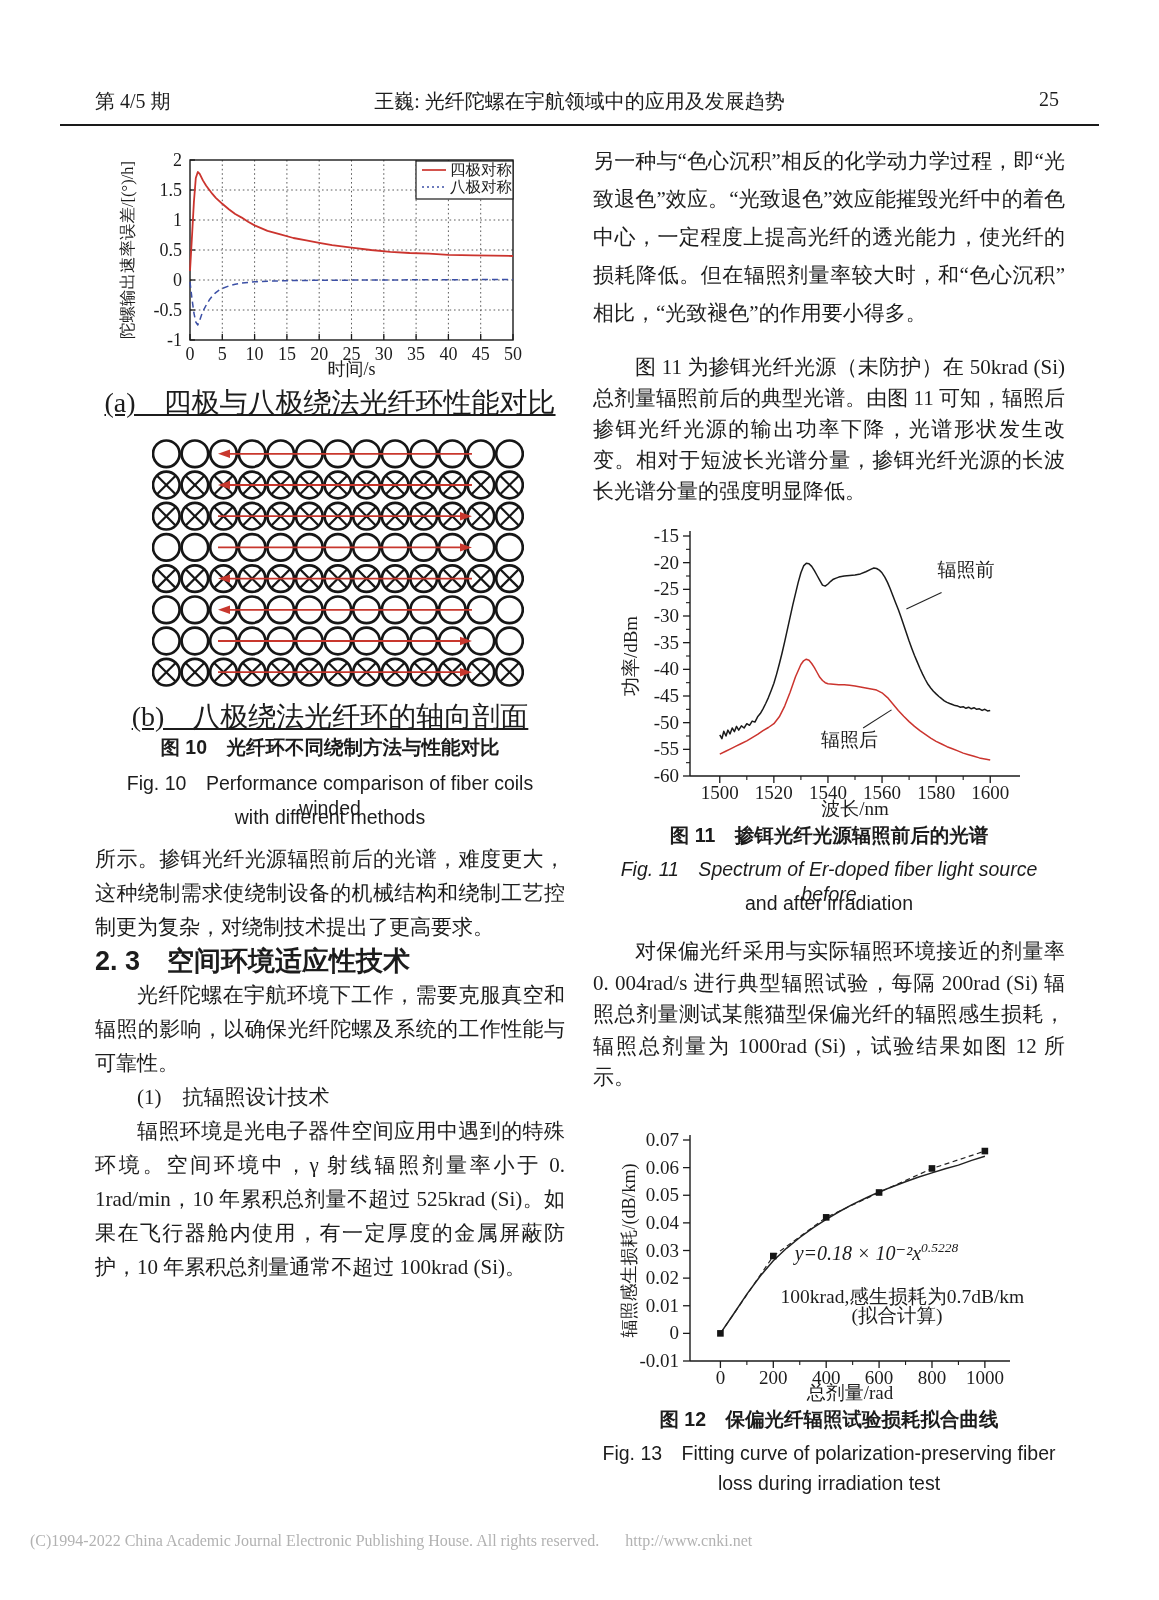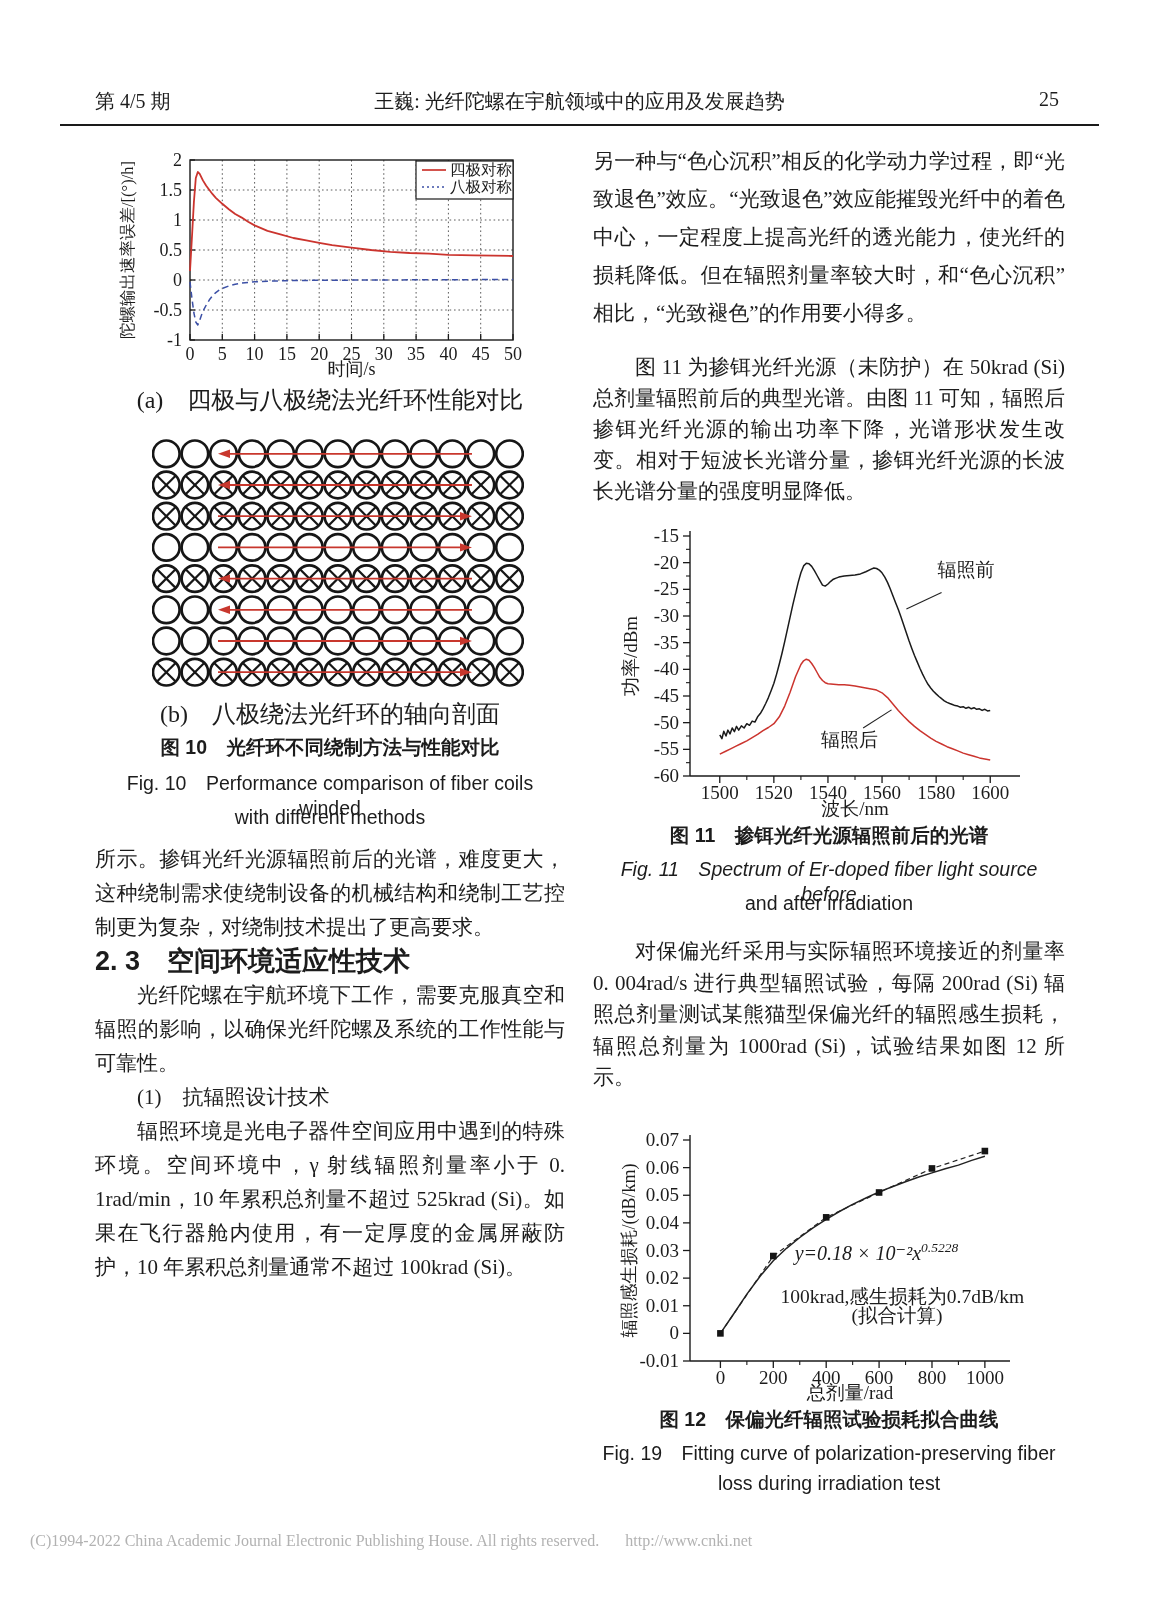--- a/index.html
+++ b/index.html
@@ -15,21 +15,21 @@
   #chart-fig10a{left:100px;top:146px;}
   #coil-svg{left:152px;top:438px;}
   #chart-fig11{left:610px;top:516px;}
   #chart-fig12{left:610px;top:1100px;}
   svg{font-family:"Liberation Serif","DejaVu Serif",serif;}
   svg text{fill:#1c1c1c;}
   .it{font-style:italic;}
   
   .cap-l{position:absolute;left:95px;width:470px;text-align:center;}
   .cap-r{position:absolute;left:593px;width:472px;text-align:center;}
-  .cap-serif{font-size:24px;}
+  .cap-serif{font-size:28px;text-decoration:underline;}
   .cap-zh{font-size:19.5px;font-weight:600;font-family:"Liberation Sans","DejaVu Sans",sans-serif;}
   .cap-en{font-size:19.5px;font-family:"Liberation Sans","DejaVu Sans",sans-serif;}
   
   .tb{position:absolute;text-align:justify;font-size:21px;}
   .tb p{margin:0;padding:0;}
   .indent{text-indent:2em;}
   .heading{font-family:"Liberation Sans","DejaVu Sans",sans-serif;font-weight:bold;font-size:27px;}
   .tb-left{left:95px;top:842px;width:470px;line-height:34px;}
   .tb-rA{left:593px;top:142px;width:472px;line-height:38px;}
   .tb-rB{left:593px;top:352px;width:472px;line-height:31px;}
@@ -546,20 +546,20 @@
         <text x="266.44628099173553" y="160.09125" text-anchor="middle" font-size="20" class="it">y=0.18 × 10⁻²x<tspan dy="-8" font-size="13.5">0.5228</tspan></text>
       </g>
       <g>
         <text x="292.3636363636364" y="202.63375000000002" text-anchor="middle" font-size="19.5" class="">100krad,感生损耗为0.7dB/km</text>
       </g>
       <g>
         <text x="287.07438016528926" y="221.97125" text-anchor="middle" font-size="19.5" class="">(拟合计算)</text>
       </g>
     </svg>
   <div class="cap-r cap-zh" style="top:1406px;">图 12　保偏光纤辐照试验损耗拟合曲线</div>
-  <div class="cap-r cap-en" style="top:1440px;">Fig. 19　Fitting curve of polarization-preserving fiber</div>
+  <div class="cap-r cap-en" style="top:1440px;">Fig. 13　Fitting curve of polarization-preserving fiber</div>
   <div class="cap-r cap-en" style="top:1472px;">loss during irradiation test</div>
 
   <div class="footer">
     <span>(C)1994-2022 China Academic Journal Electronic Publishing House. All rights reserved.</span><span class="url">http://www.cnki.net</span>
   </div>
 
 </div>
 
 </body></html>

